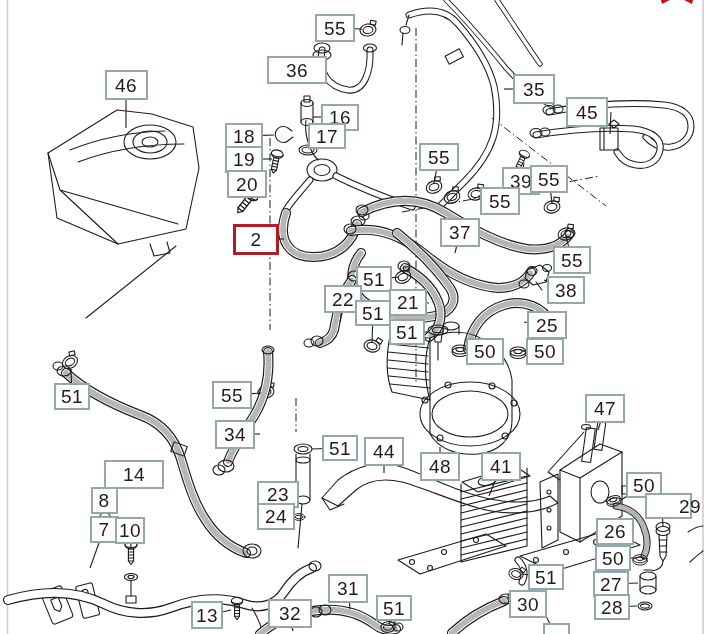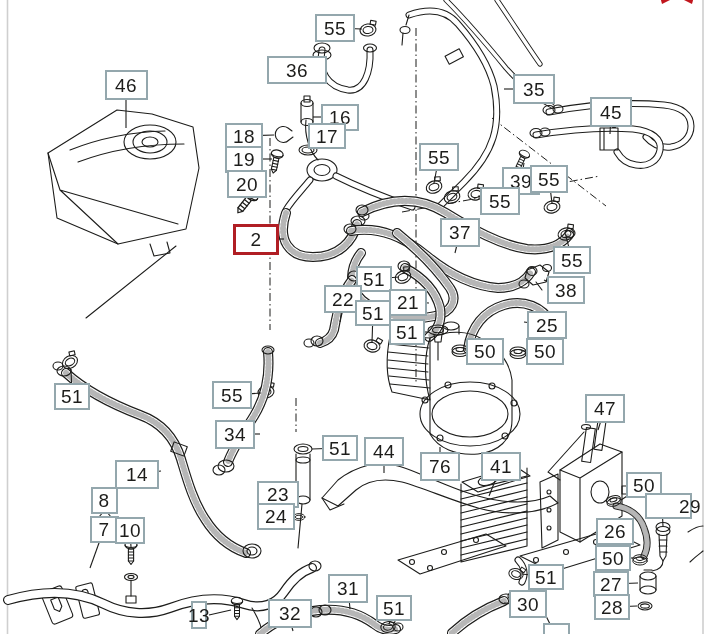--- a/index.html
+++ b/index.html
@@ -369,57 +369,57 @@
       <div class="callout" style="left: 104.5px; top: 70px; width: 43px; height: 30px;">46</div>
       <div class="callout" style="left: 315px; top: 14px; width: 40px; height: 28px;">55</div>
       <div class="callout" style="left: 267px; top: 56px; width: 60px; height: 28px;">36</div>
       <div class="callout" style="left: 321px; top: 103.5px; width: 38px; height: 27px;">16</div>
       <div class="callout" style="left: 308px; top: 123px; width: 38px; height: 26px;">17</div>
       <div class="callout" style="left: 225px; top: 122.5px; width: 38px; height: 27px;">18</div>
       <div class="callout" style="left: 225px; top: 145.5px; width: 38px; height: 27px;">19</div>
       <div class="callout" style="left: 227px; top: 170px; width: 40px; height: 28px;">20</div>
       <div class="callout hl" style="left: 233px; top: 223.5px; width: 46px; height: 31px;">2</div>
       <div class="callout" style="left: 513px; top: 74px; width: 42px; height: 30px;">35</div>
-      <div class="callout" style="left: 590px; top: 97px; width: 42px; height: 30px;">45</div>
+      <div class="callout" style="left: 566px; top: 97px; width: 42px; height: 30px;">45</div>
       <div class="callout" style="left: 419px; top: 143px; width: 40px; height: 28px;">55</div>
       <div class="callout" style="left: 502px; top: 167px; width: 38px; height: 28px;">39</div>
       <div class="callout" style="left: 530px; top: 165px; width: 38px; height: 28px;">55</div>
       <div class="callout" style="left: 480px; top: 187px; width: 40px; height: 28px;">55</div>
       <div class="callout" style="left: 440px; top: 217.5px; width: 40px; height: 29px;">37</div>
       <div class="callout" style="left: 553px; top: 246px; width: 38px; height: 28px;">55</div>
       <div class="callout" style="left: 547px; top: 276px; width: 38px; height: 28px;">38</div>
       <div class="callout" style="left: 356px; top: 266px; width: 36px; height: 26px;">51</div>
       <div class="callout" style="left: 324px; top: 285px; width: 38px; height: 28px;">22</div>
       <div class="callout" style="left: 389px; top: 288.5px; width: 38px; height: 27px;">21</div>
       <div class="callout" style="left: 355px; top: 300px; width: 36px; height: 26px;">51</div>
       <div class="callout" style="left: 389px; top: 319px; width: 36px; height: 26px;">51</div>
       <div class="callout" style="left: 527px; top: 311px; width: 40px; height: 28px;">25</div>
       <div class="callout" style="left: 466px; top: 337.5px; width: 38px; height: 27px;">50</div>
       <div class="callout" style="left: 526px; top: 337.5px; width: 38px; height: 27px;">50</div>
       <div class="callout" style="left: 54px; top: 382.5px; width: 36px; height: 27px;">51</div>
       <div class="callout" style="left: 212px; top: 381px; width: 40px; height: 28px;">55</div>
       <div class="callout" style="left: 215px; top: 419.5px; width: 40px; height: 29px;">34</div>
       <div class="callout" style="left: 322px; top: 435px; width: 36px; height: 26px;">51</div>
-      <div class="callout" style="left: 115px; top: 459.5px; width: 44px; height: 29px;">14</div>
+      <div class="callout" style="left: 104px; top: 459.5px; width: 60px; height: 29px;">14</div>
       <div class="callout" style="left: 364px; top: 436.5px; width: 40px; height: 29px;">44</div>
-      <div class="callout" style="left: 420px; top: 451.5px; width: 40px; height: 29px;">76</div>
+      <div class="callout" style="left: 420px; top: 451.5px; width: 40px; height: 29px;">48</div>
       <div class="callout" style="left: 257px; top: 480.5px; width: 42px; height: 27px;">23</div>
       <div class="callout" style="left: 257px; top: 502.5px; width: 38px; height: 27px;">24</div>
       <div class="callout" style="left: 90.5px; top: 486.5px; width: 27px; height: 27px;">8</div>
       <div class="callout" style="left: 89.5px; top: 515.5px; width: 29px; height: 27px;">7</div>
       <div class="callout" style="left: 115px; top: 516.5px; width: 30px; height: 27px;">10</div>
       <div class="callout" style="left: 585px; top: 393.5px; width: 40px; height: 29px;">47</div>
       <div class="callout" style="left: 481px; top: 451.5px; width: 40px; height: 29px;">41</div>
       <div class="callout" style="left: 626px; top: 472px; width: 36px; height: 26px;">50</div>
       <div class="callout" style="left: 645px; top: 493px; width: 34px; height: 26px; padding-left: 43px;">29</div>
       <div class="callout" style="left: 596px; top: 517.5px; width: 38px; height: 27px;">26</div>
       <div class="callout" style="left: 595px; top: 545px; width: 36px; height: 26px;">50</div>
       <div class="callout" style="left: 593px; top: 571px; width: 36px; height: 26px;">27</div>
       <div class="callout" style="left: 594px; top: 594px; width: 36px; height: 26px;">28</div>
       <div class="callout" style="left: 528px; top: 564px; width: 36px; height: 26px;">51</div>
       <div class="callout" style="left: 509px; top: 590px; width: 38px; height: 28px;">30</div>
-      <div class="callout" style="left: 191px; top: 601px; width: 16px; height: 28px;">13</div>
+      <div class="callout" style="left: 191px; top: 601px; width: 32px; height: 28px;">13</div>
       <div class="callout" style="left: 268px; top: 598.5px; width: 44px; height: 29px;">32</div>
       <div class="callout" style="left: 328px; top: 573.5px; width: 40px; height: 29px;">31</div>
       <div class="callout" style="left: 376px; top: 595px; width: 36px; height: 26px;">51</div>
       <div class="callout" style="left: 542.5px; top: 623px; width: 27px; height: 26px;"></div>
     </div>
 </div>
 
 </body></html>

